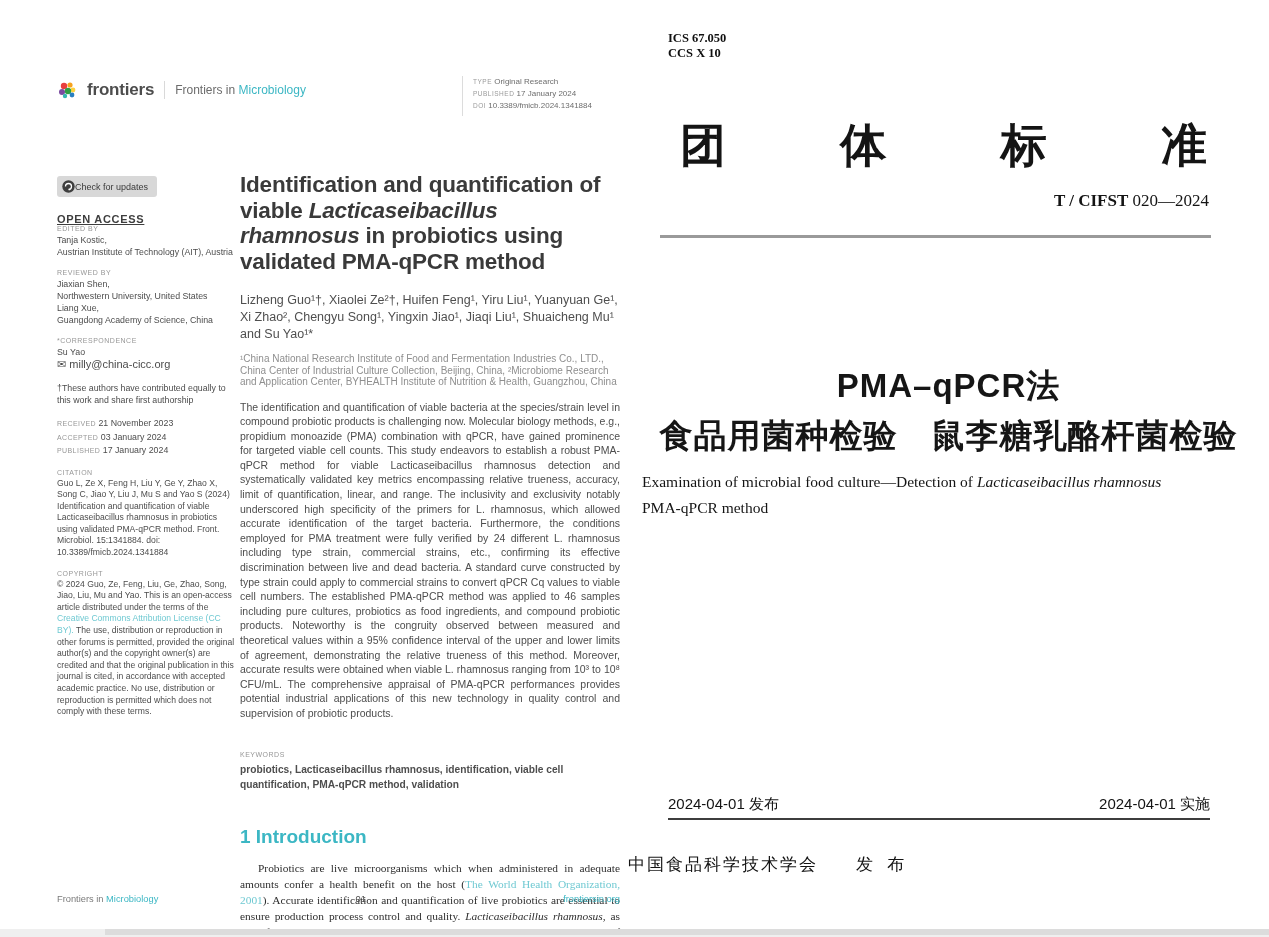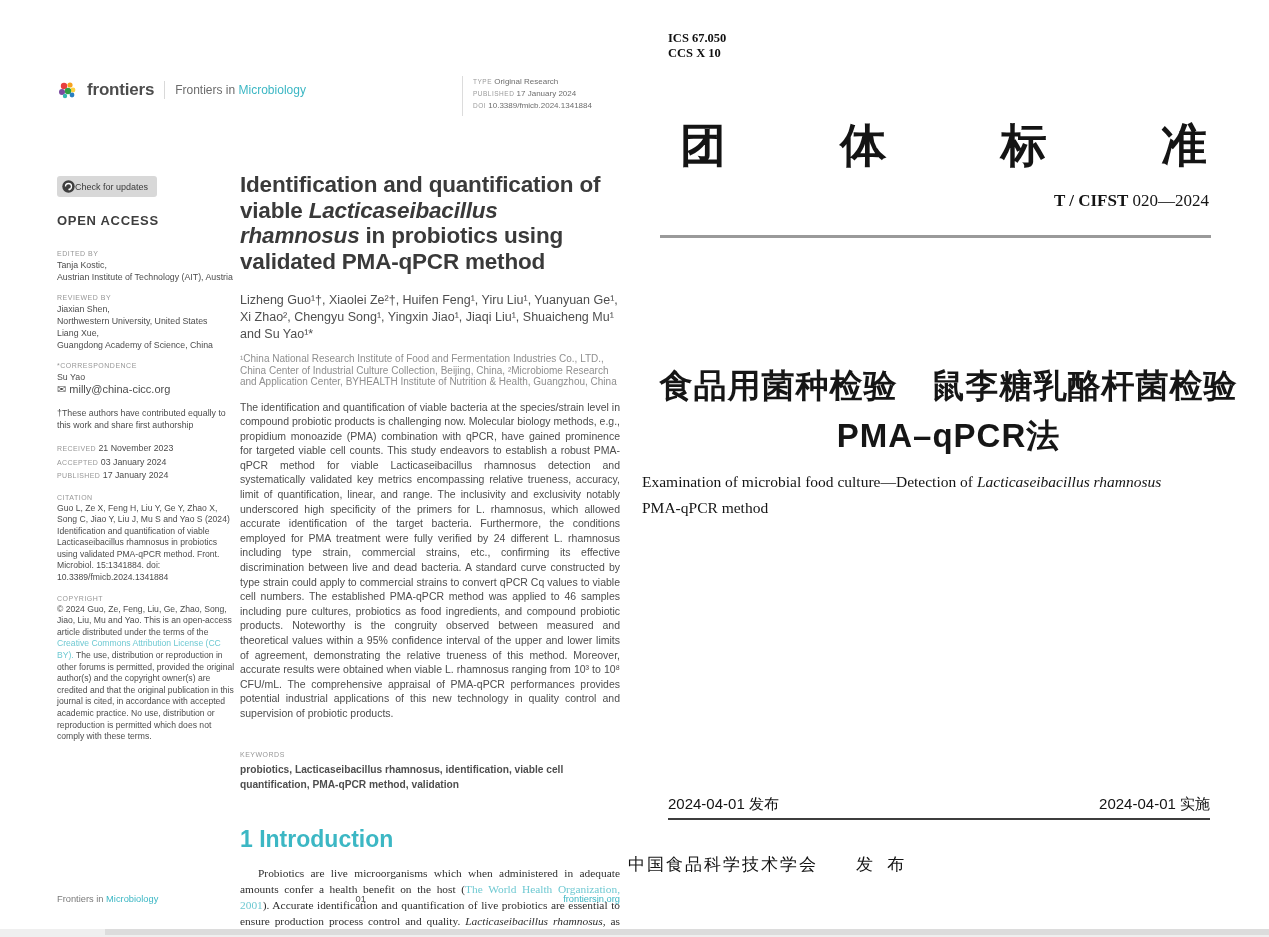--- a/index.html
+++ b/index.html
@@ -17,40 +17,40 @@
   .fr-meta{position:absolute;left:462px;top:76px;display:flex;gap:10px;}
   .fr-meta-divider{width:1px;height:40px;background:#dcdcdc;}
   .fr-meta-rows{display:flex;flex-direction:column;gap:1px;}
   .fr-meta-row{font-size:8px;line-height:11px;color:#6d6d6d;}
   .fr-meta-row .lbl{font-size:6.5px;color:#9a9a9a;letter-spacing:.5px;}
   
   .fr-sidebar{position:absolute;left:57px;top:176px;width:180px;}
   .chk-badge{display:inline-flex;align-items:center;background:#d8d8d8;
     border-radius:3px;padding:4px 9px 4px 5px;margin-bottom:16px;cursor:pointer;}
   .chk-badge span{font-size:9px;color:#3a3a3a;}
-  .open-access{font-size:13px;font-weight:bold;color:#3e3e3e;letter-spacing:.7px;margin-bottom:22px;}
+  .open-access{font-size:11px;font-weight:bold;color:#3e3e3e;letter-spacing:.7px;margin-bottom:0;text-decoration:underline;}
   .sb-block{margin-bottom:11px;}
   .sb-label{font-size:7px;color:#979797;letter-spacing:.5px;margin-bottom:2px;}
   .sb-text{font-size:8.8px;line-height:12px;color:#4c4c4c;white-space:pre-line;}
   .sb-note{font-size:8.8px;line-height:12px;color:#4c4c4c;margin-bottom:11px;}
   .sb-date-row{font-size:8.8px;line-height:12.5px;color:#4c4c4c;}
   .sb-date-row .lbl{font-size:7px;color:#979797;letter-spacing:.4px;}
   .sb-small{font-size:8.6px;line-height:11.6px;color:#4c4c4c;}
   .teal-link{color:#6fc9d2;cursor:pointer;}
   .email-row{font-size:11px;color:#4c4c4c;cursor:pointer;}
   
   .fr-main{position:absolute;left:240px;top:172px;width:380px;}
   .fr-title{font-size:22.5px;line-height:25.5px;font-weight:600;color:#3a3a3a;
     letter-spacing:-0.2px;margin-bottom:18px;}
   .fr-authors{font-size:12.5px;line-height:17px;font-weight:500;color:#4f4f4f;margin-bottom:10px;}
   .fr-affil{font-size:10px;line-height:11.5px;color:#8f8f8f;margin-bottom:12px;}
   .fr-abstract{font-size:10.5px;line-height:14.6px;color:#4d4d4d;text-align:justify;margin-bottom:30px;}
   .kw-label{font-size:7px;color:#979797;letter-spacing:.5px;margin-bottom:4px;}
   .fr-keywords{font-size:10.2px;line-height:15px;font-weight:bold;color:#4e4e4e;margin-bottom:34px;}
-  .fr-section{font-size:23px;font-weight:600;color:#3cb7c4;margin-bottom:12px;}
+  .fr-section{font-size:19px;font-weight:600;color:#3cb7c4;margin-bottom:12px;}
   .fr-intro{font-family:"Liberation Serif",serif;font-size:11.4px;line-height:16.2px;
     color:#2e2e2e;text-align:justify;text-indent:18px;}
   .ital{font-style:italic;}
   .fr-footer{position:absolute;left:57px;top:894px;width:563px;display:flex;
     justify-content:space-between;font-size:9.3px;color:#7a7a7a;}
   .fr-footer .teal{color:#3cb7c4;}
   
   .right-page{position:absolute;left:628px;top:12px;width:641px;height:937px;background:#fff;
     font-family:"Liberation Serif",serif;color:#111;margin-top:7px;}
   .std-ics{position:absolute;left:40px;top:12px;font-size:12.5px;font-weight:bold;line-height:15px;}
@@ -224,22 +224,22 @@
       <span>准</span>
     </div>
 
   <div class="std-designation">
     <span class="pre">T / CIFST</span><span class="num"> 020—2024</span>
   </div>
 
   <div class="std-rule1"></div>
 
   <div class="std-cn-title">
+    <div>PMA–qPCR法</div>
     <div>食品用菌种检验　鼠李糖乳酪杆菌检验</div>
-    <div>PMA–qPCR法</div>
   </div>
 
   <div class="std-en-title">
     <div>
       <span>Examination of microbial food culture—Detection of </span><span class="ital">Lacticaseibacillus rhamnosus</span>
     </div>
     <div>PMA-qPCR method</div>
   </div>
 
   <div class="std-dates">

